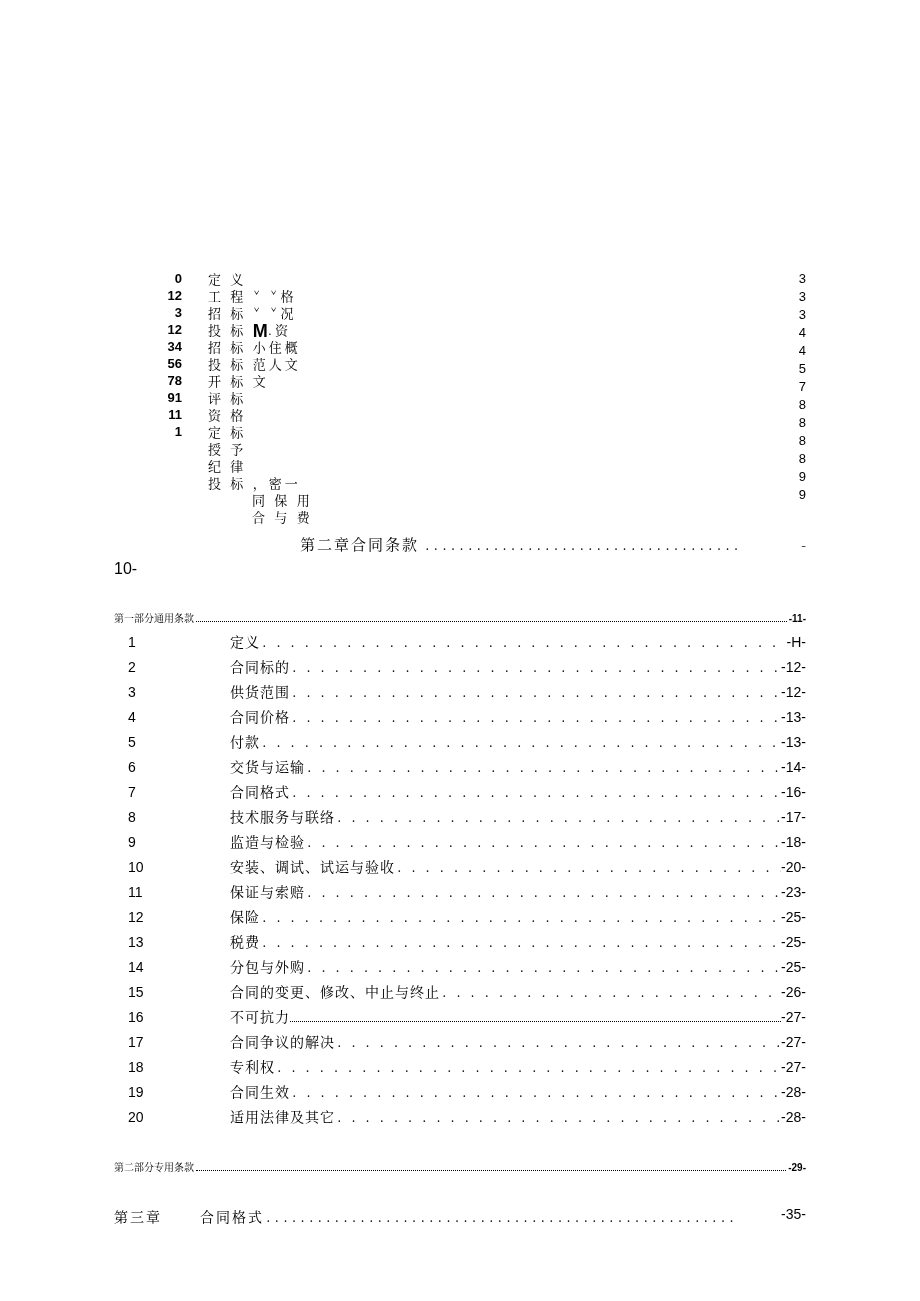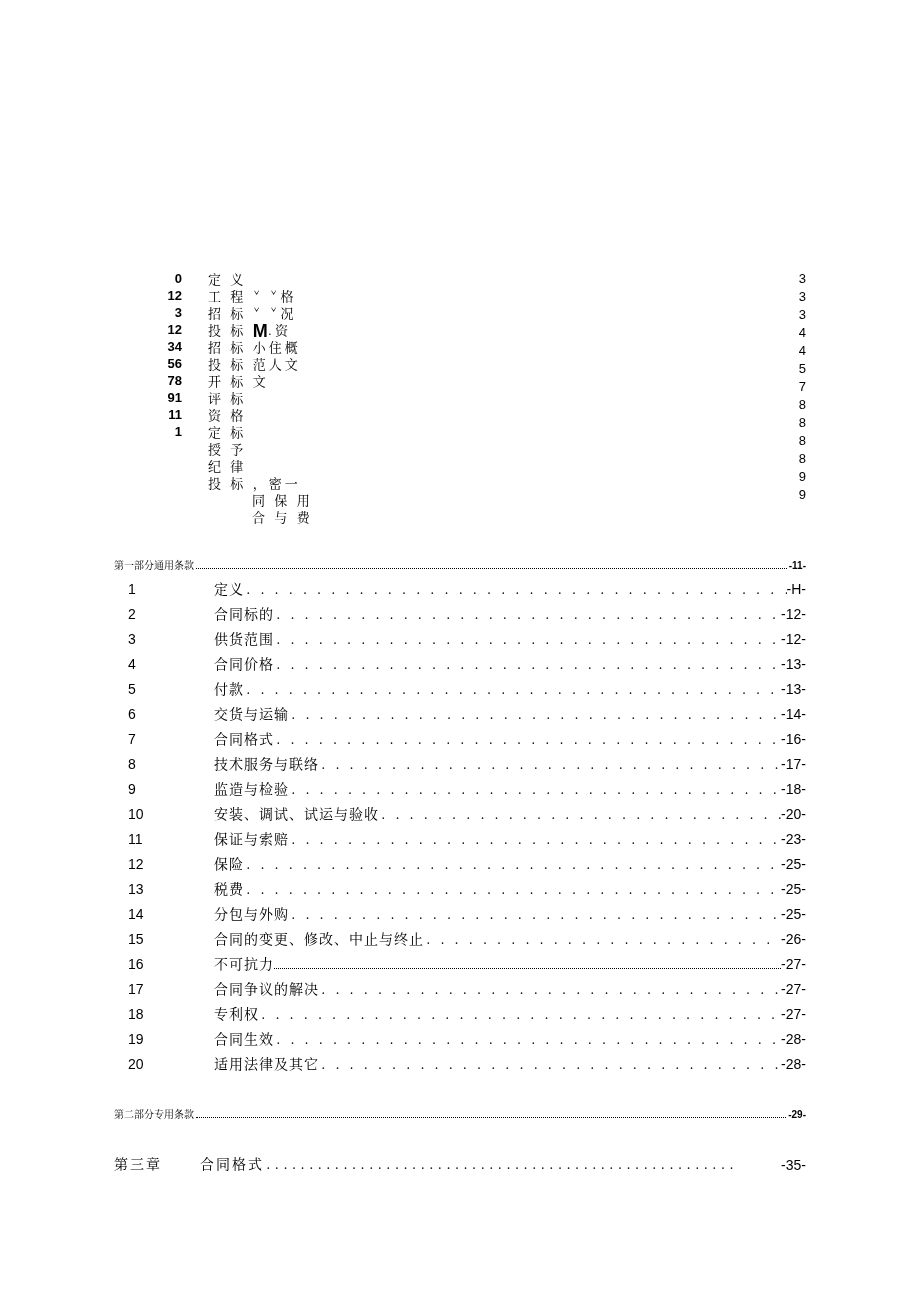--- a/index.html
+++ b/index.html
@@ -114,21 +114,21 @@
     font-size: 14px;
   }
   .toc-row .num {
     width: 100px;
     flex: none;
     font-family: Arial, Helvetica, sans-serif;
     font-size: 14px;
     padding-left: 14px;
     box-sizing: border-box;
   }
-  .toc-row .title { flex: none; letter-spacing: 1px; }
+  .toc-row .title { flex: none; letter-spacing: 1px; margin-left: 16px; }
   .toc-row .fill {
     flex: 1;
     overflow: hidden;
     white-space: nowrap;
     letter-spacing: 3px;
     padding: 0 2px;
   }
   .toc-row .fill.fine {
     border-bottom: 1.5px dotted #000;
     height: 10px;
@@ -136,21 +136,21 @@
   }
   .toc-row .pg {
     flex: none;
     font-family: Arial, Helvetica, sans-serif;
     font-size: 14px;
   }
 
   
   .ch3-row {
     display: flex;
-    align-items: flex-end;
+    align-items: flex-start;
     margin-top: 32px;
     font-size: 14px;
   }
   .ch3-row .chap { flex: none; width: 86px; letter-spacing: 2px; }
   .ch3-row .title { flex: none; letter-spacing: 2px; }
   .ch3-row .fill {
     flex: 1;
     overflow: hidden;
     white-space: nowrap;
     letter-spacing: 4px;
@@ -203,20 +203,29 @@
         <div>7</div>
         <div>8</div>
         <div>8</div>
         <div>8</div>
         <div>8</div>
         <div>9</div>
         <div>9</div>
       </div>
   </div>
 
+  <div class="ch2-wrap">
+    <div class="ch2-line">
+      <span class="lead"></span>
+      <span class="title">第二章合同条款</span>
+      <span class="dots">.....................................</span>
+      <span class="trail">-</span>
+    </div>
+    <div class="ch2-sub">10-</div>
+  </div>
 
   <div class="section-row">
     <span class="label">第一部分通用条款</span>
     <span class="fill"></span>
     <span class="pg">-11-</span>
   </div>
 
   <div class="toc" id="toc-list">
       <div class="toc-row">
         <span class="num">1</span>

